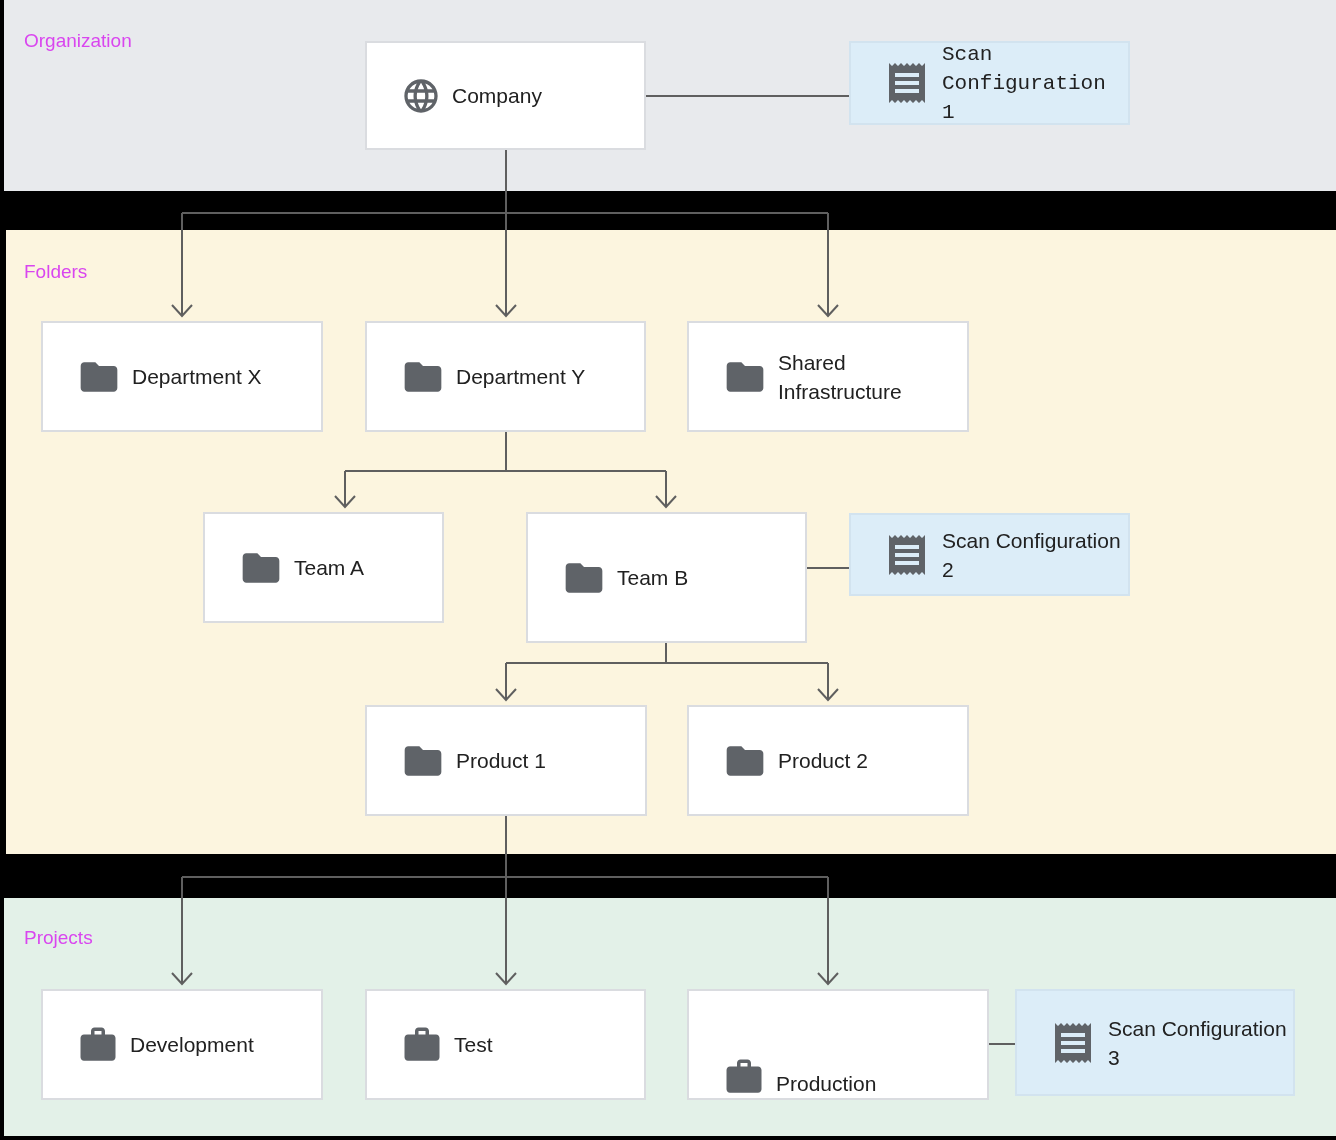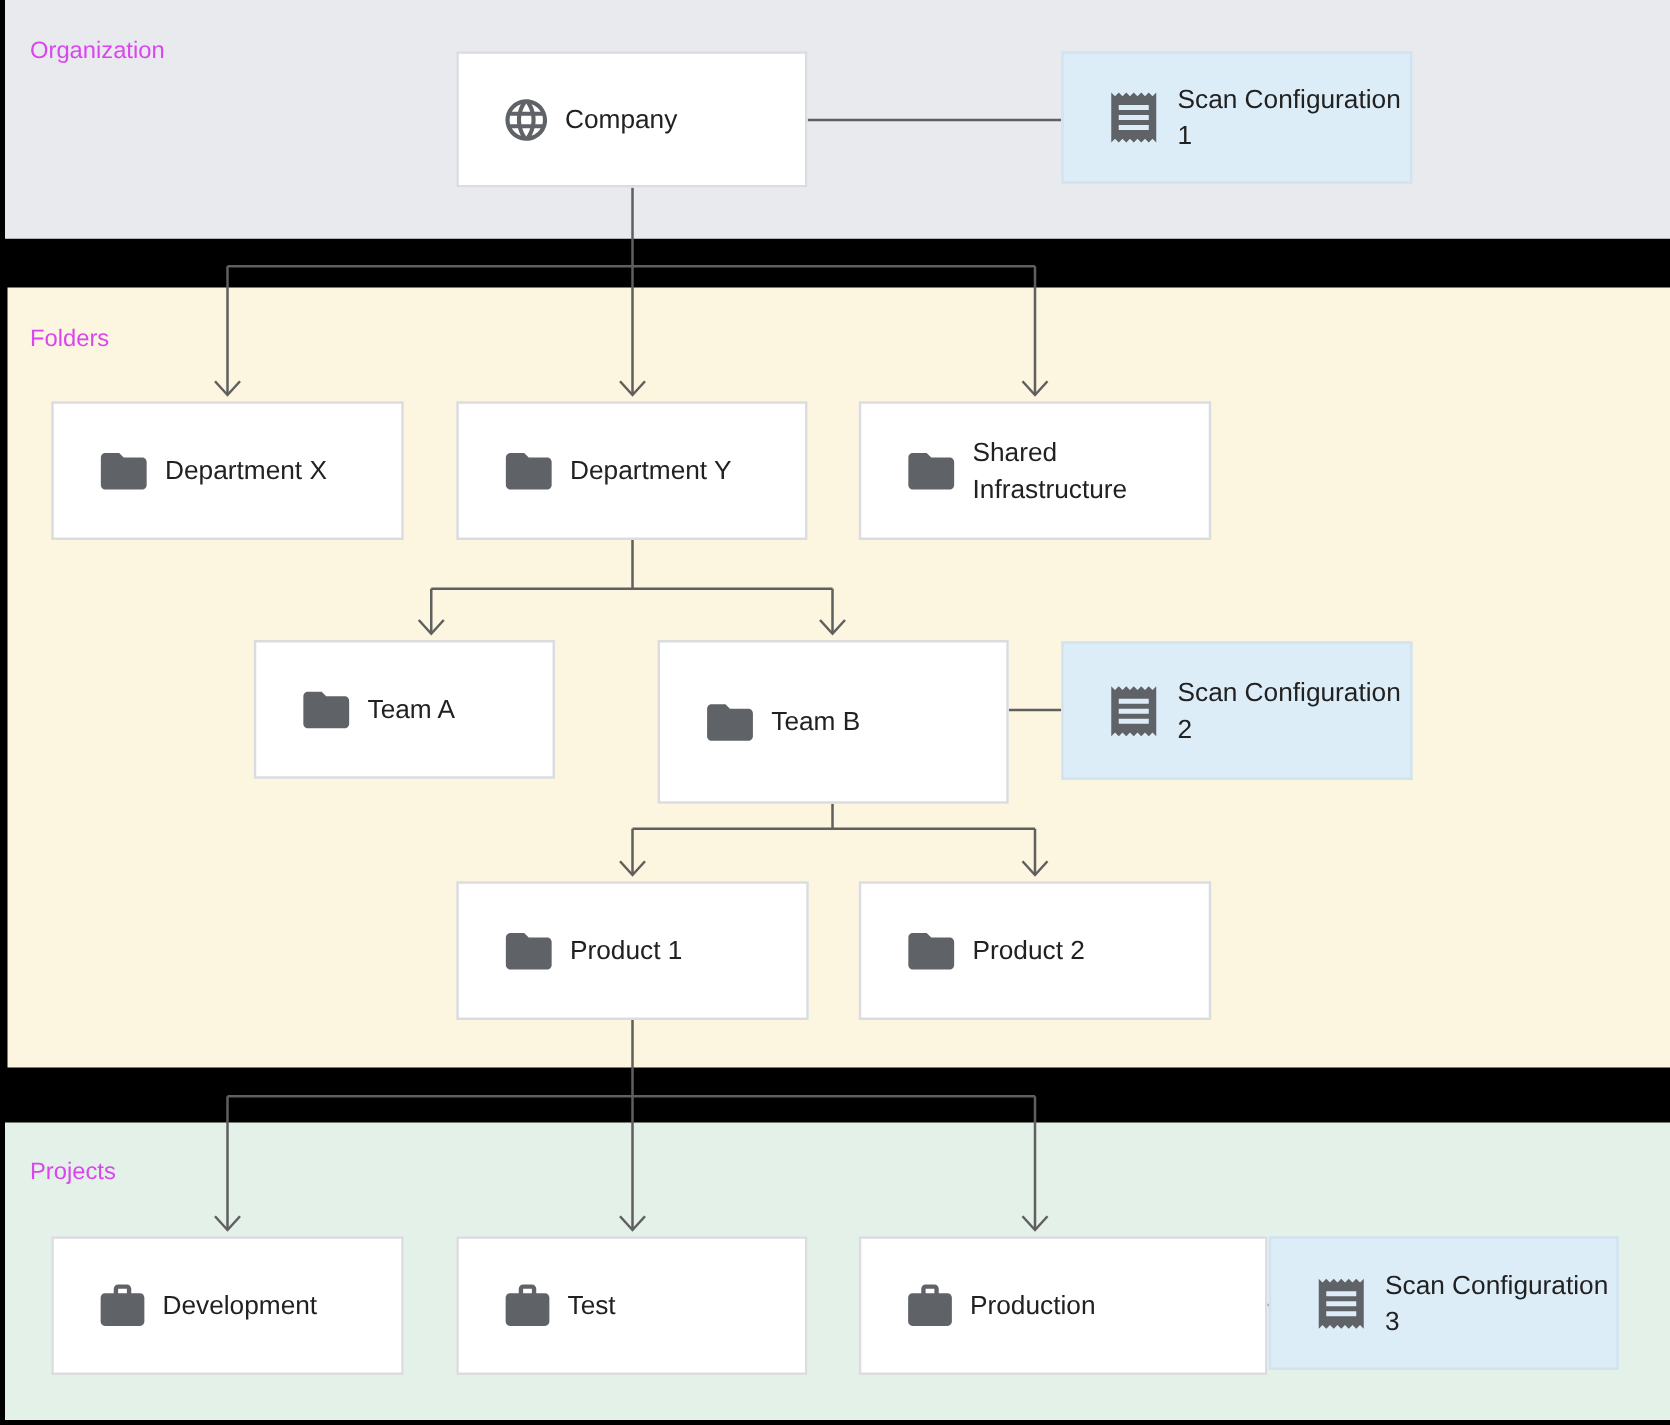--- a/index.html
+++ b/index.html
@@ -48,32 +48,32 @@
   .node .icon svg { fill: #5f6368; }
   .node-label {
     margin-left: 11px;
     font-size: 21px; line-height: 29px;
     color: #212121;
     max-width: 186px;
   }
 
   
   .n-company      { left: 365px;  top: 41px;  width: 281px; height: 109px; }
-  .n-scan1        { left: 849px;  top: 41px;  width: 281px; height: 106px; }
+  .n-scan1        { left: 849px;  top: 41px;  width: 281px; height: 84px; font-family: Liberation Mono, monospace; }
   .n-deptx        { left: 41px;   top: 321px; width: 282px; height: 111px; }
   .n-depty        { left: 365px;  top: 321px; width: 281px; height: 111px; }
   .n-shared       { left: 687px;  top: 321px; width: 282px; height: 111px; }
   .n-teama        { left: 203px;  top: 512px; width: 241px; height: 111px; }
   .n-teamb        { left: 526px;  top: 512px; width: 281px; height: 131px; }
-  .n-scan2        { left: 849px;  top: 513px; width: 281px; height: 111px; }
+  .n-scan2        { left: 849px;  top: 513px; width: 281px; height: 83px; }
   .n-product1     { left: 365px;  top: 705px; width: 282px; height: 111px; }
   .n-product2     { left: 687px;  top: 705px; width: 282px; height: 111px; }
   .n-development  { left: 41px;   top: 989px; width: 282px; height: 111px; text-align: center; }
   .n-test         { left: 365px;  top: 989px; width: 281px; height: 111px; }
-  .n-production   { left: 687px;  top: 989px; width: 327px; height: 111px; }
+  .n-production   { left: 687px;  top: 989px; width: 302px; height: 111px; align-items: flex-end; }
   .n-scan3        { left: 1015px; top: 989px; width: 280px; height: 107px; }
 </style>
 </head>
 <body>
 
 <div class="band band-organization"></div>
 <div class="band band-folders"></div>
 <div class="band band-projects"></div>
 
 <div class="section-label label-organization">Organization</div>

